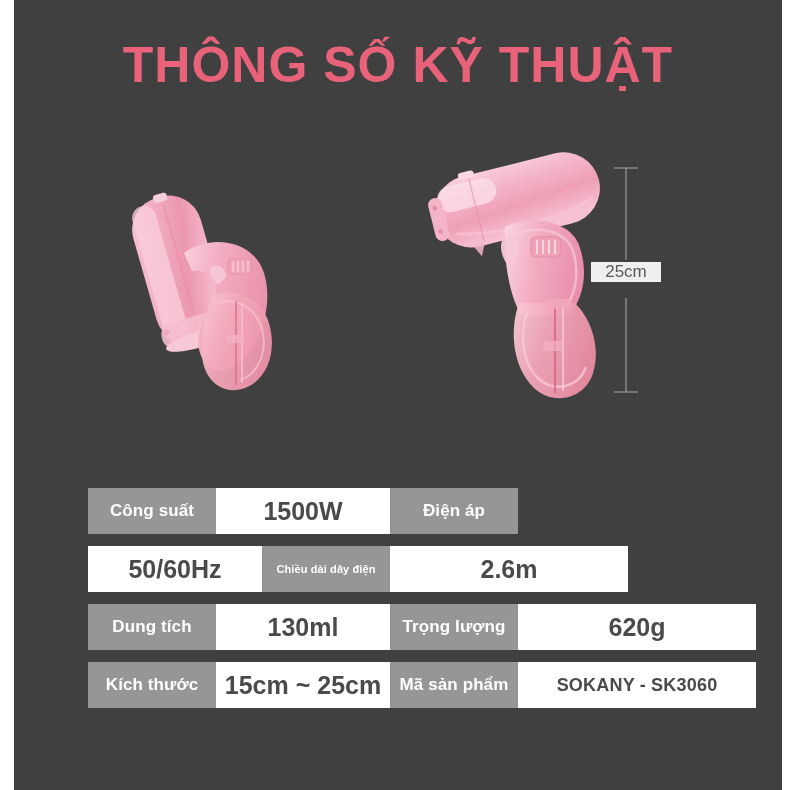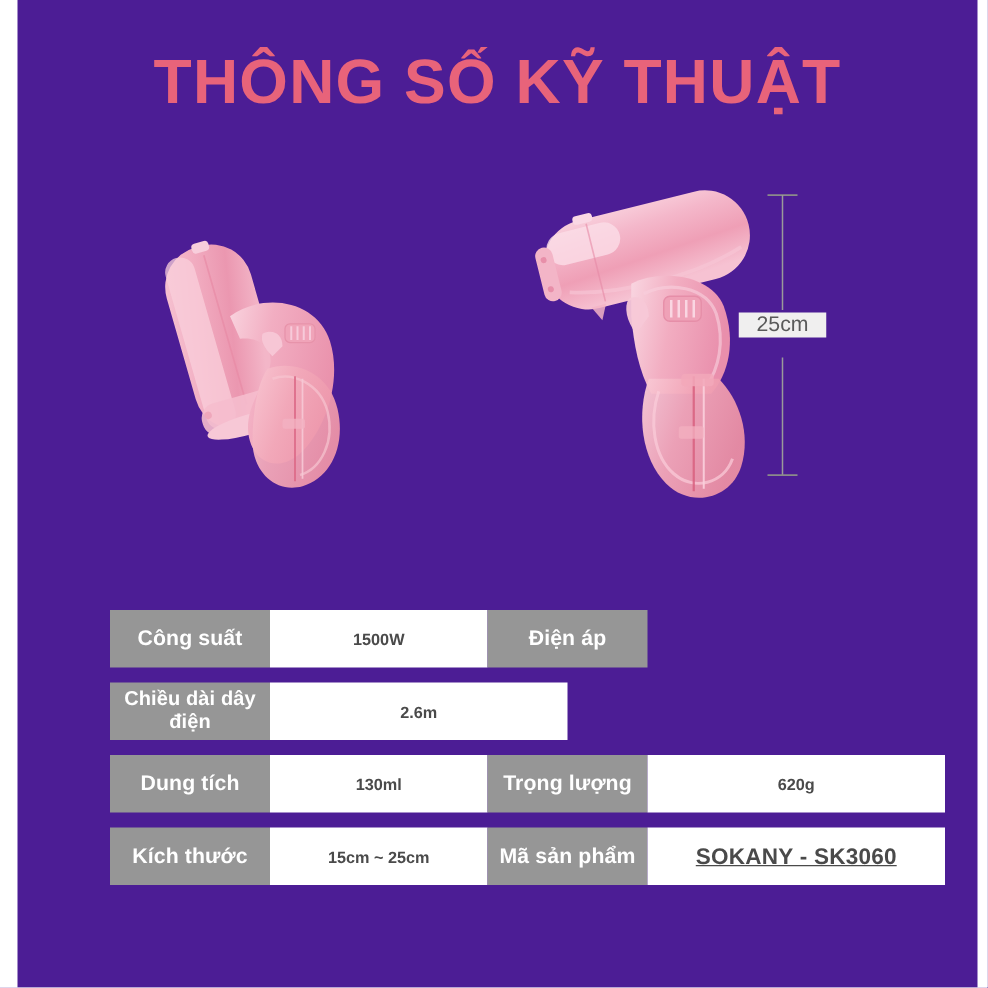--- a/index.html
+++ b/index.html
@@ -21,21 +21,21 @@
     background: #ffffff;
   }
 
   
   .canvas {
     position: absolute;
     left: 14px;
     top: 0;
     width: 768px;
     height: 790px;
-    background: #4c1d95;
+    background: #404040;
     overflow: hidden;
   }
 
   
   .title {
     position: absolute;
     left: 0;
     top: 38px;
     width: 768px;
     text-align: center;
@@ -63,21 +63,21 @@
 
   .product-left  { left: 100px;  top: 45px; }
   .product-right { left: 405px;  top: 5px;  }
 
   
   .dim {
     position: absolute;
     width: 90px;
   }
   .dim-left  { left: 268px; top: 78px;  height: 180px; }
-  .dim-right { left: 577px; top: 24px;  height: 222px; }
+  .dim-right { left: 577px; top: 36px;  height: 222px; }
 
   .dim .dim-svg { position: absolute; left: 0; top: 0; }
 
   .dim-label {
     position: absolute;
     left: 0;
     width: 70px;
     text-align: center;
     font-size: 17px;
     color: #5a5a5a;
@@ -120,36 +120,36 @@
     line-height: 1.08;
     letter-spacing: 0.1px;
     box-sizing: border-box;
     padding: 0 2px;
   }
 
   .cell-value {
     flex: 1 1 auto;
     background: #ffffff;
     color: #4a4a4a;
-    font-size: 13px;
+    font-size: 25px;
     font-weight: bold;
     display: flex;
     align-items: center;
     justify-content: center;
     text-align: center;
     box-sizing: border-box;
     padding: 0 4px;
   }
 
   .cell-value.v-left  { width: 174px; flex: 0 0 174px; }
   .cell-value.v-right { width: 238px; flex: 0 0 238px; }
 
-  .cell-value.small { font-size: 18px; letter-spacing: 0.2px; text-decoration: underline; }
-
-  .cell-label.two-line { font-size: 16px; line-height: 1.15; }
+  .cell-value.small { font-size: 18px; letter-spacing: 0.2px; }
+
+  .cell-label.two-line { font-size: 11px; line-height: 1.15; }
 </style>
 </head>
 <body>
 
 <div class="page">
   <div class="canvas">
 
     <div class="title">THÔNG SỐ KỸ THUẬT</div>
 
     <div class="showcase">
@@ -286,20 +286,21 @@
 
     <div class="spec-table">
 
       <div class="spec-row">
         <div class="cell-label">Công suất</div>
         <div class="cell-value v-left">1500W</div>
         <div class="cell-label">Điện áp</div>
       </div>
 
       <div class="spec-row">
+        <div class="cell-value v-left">50/60Hz</div>
         <div class="cell-label two-line">Chiều dài dây điện</div>
         <div class="cell-value v-right">2.6m</div>
       </div>
 
       <div class="spec-row">
         <div class="cell-label">Dung tích</div>
         <div class="cell-value v-left">130ml</div>
         <div class="cell-label">Trọng lượng</div>
         <div class="cell-value v-right">620g</div>
       </div>

